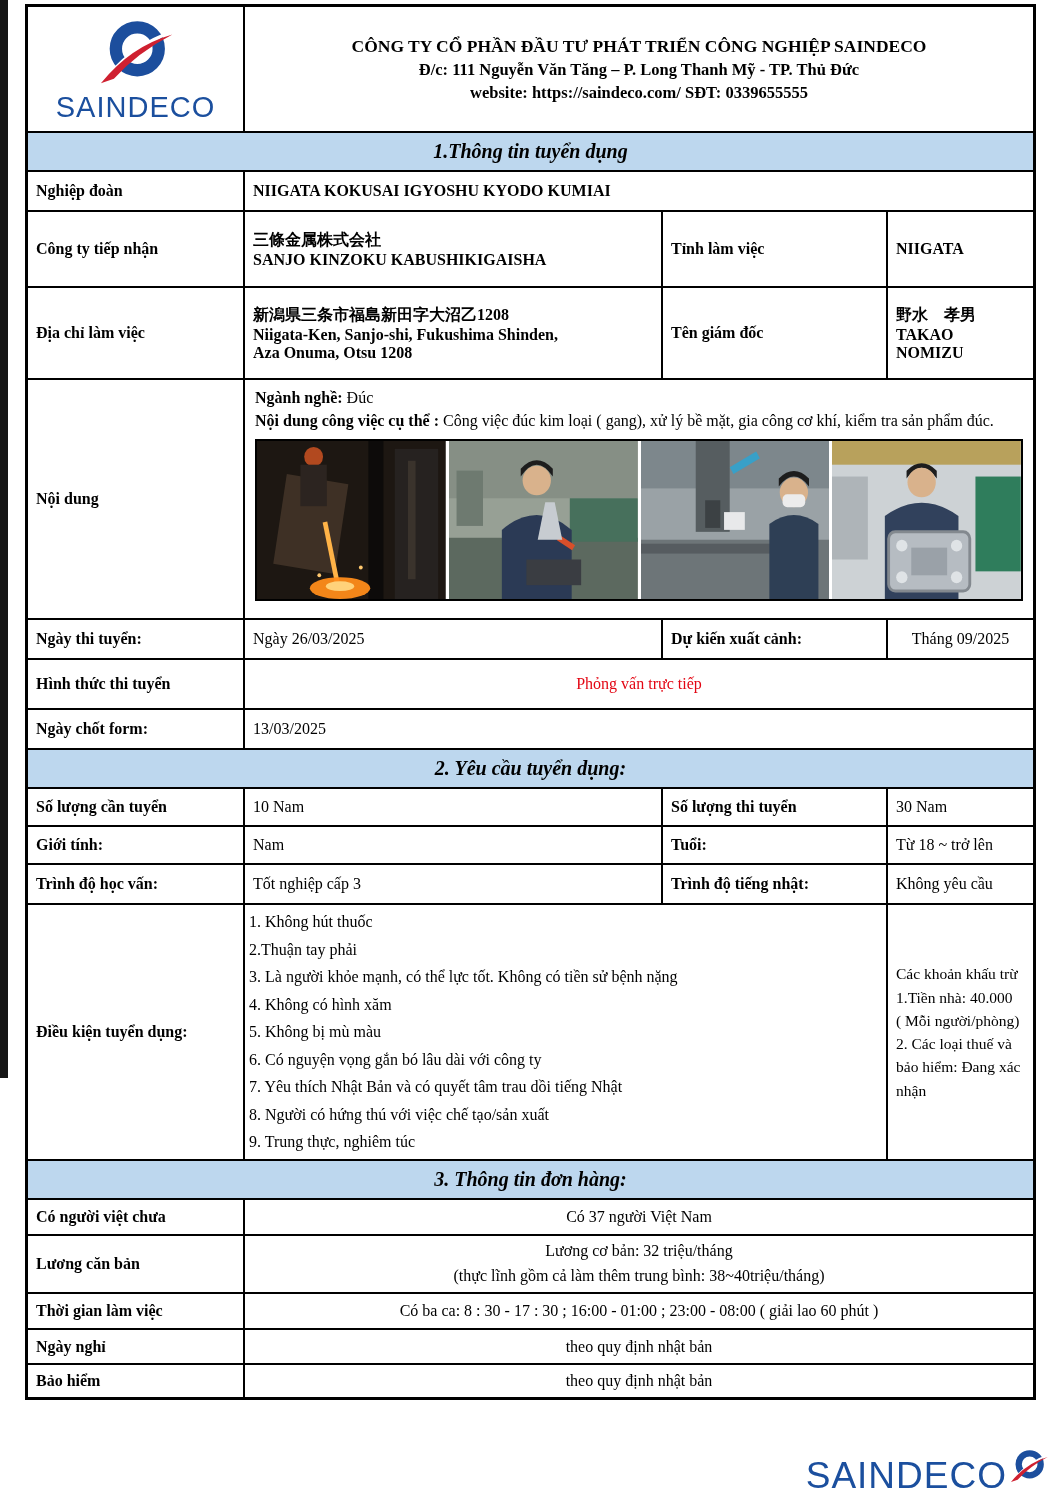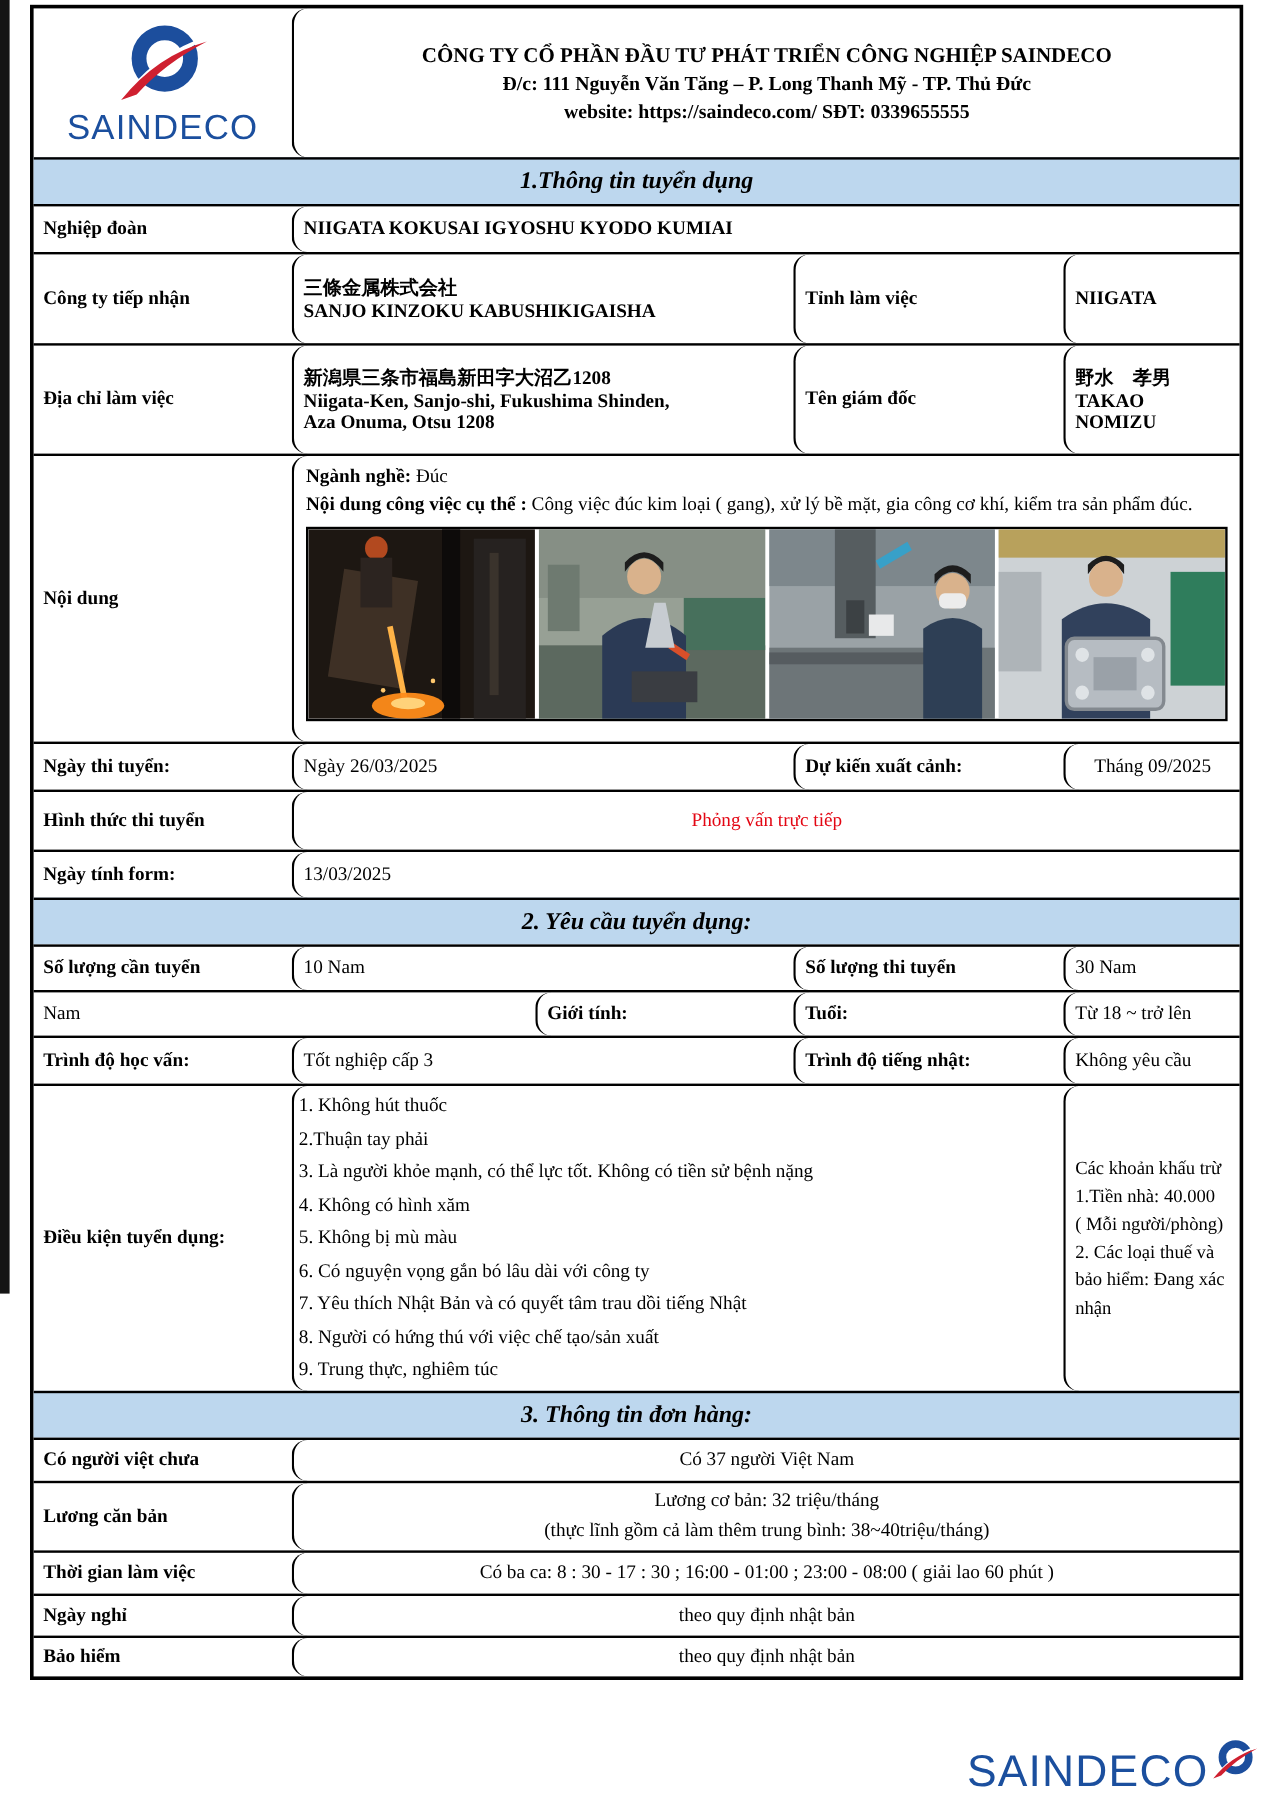--- a/index.html
+++ b/index.html
@@ -5,21 +5,21 @@
   * { margin:0; padding:0; box-sizing:border-box; }
   html,body { background:#fff; }
   body {
     width:1061px; height:1500px; position:relative; overflow:hidden;
     font-family:"Liberation Serif","DejaVu Serif",serif; color:#000; font-size:16px;
   }
   .scan-strip { position:absolute; left:0; top:0; width:8px; height:1078px; background:#151515; }
   .tbl { position:absolute; left:25px; top:4px; width:1011px; border:3px solid #000; background:#fff; }
   .row { display:flex; width:100%; border-top:2px solid #000; align-items:stretch; }
   .row:first-child { border-top:none; }
-  .cell { padding:4px 8px; display:flex; flex-direction:column; justify-content:center;border-radius:13px; }
+  .cell { padding:4px 8px; display:flex; flex-direction:column; justify-content:center; }
   .cell + .cell { border-left:2px solid #000; }
   .c1 { width:215px; flex:none; }
   .c2 { width:418px; flex:none; }
   .c3 { width:225px; flex:none; }
   .c4 { flex:1; }
   .span234 { flex:1; }
   .span23 { width:643px; flex:none; }
   .lbl { font-weight:bold; }
   .bold { font-weight:bold; }
   .center { text-align:center; align-items:center; }
@@ -188,38 +188,38 @@
       <div class="cell c3 lbl">Dự kiến xuất cảnh:</div>
       <div class="cell c4 center">Tháng 09/2025</div>
     </div>
 
     <div class="row" style="height:50px">
       <div class="cell c1 lbl">Hình thức thi tuyển</div>
       <div class="cell span234 center red-text">Phỏng vấn trực tiếp</div>
     </div>
 
     <div class="row" style="height:40px">
-      <div class="cell c1 lbl">Ngày tính form:</div>
+      <div class="cell c1 lbl">Ngày chốt form:</div>
       <div class="cell span234">13/03/2025</div>
     </div>
 
     <div class="row band">
       <span>2. Yêu cầu tuyển dụng:</span>
     </div>
 
     <div class="row" style="height:38px">
       <div class="cell c1 lbl">Số lượng cần tuyển</div>
       <div class="cell c2">10 Nam</div>
       <div class="cell c3 lbl">Số lượng thi tuyển</div>
       <div class="cell c4">30 Nam</div>
     </div>
 
     <div class="row" style="height:38px">
+      <div class="cell c1 lbl">Giới tính:</div>
       <div class="cell c2">Nam</div>
-      <div class="cell c1 lbl">Giới tính:</div>
       <div class="cell c3 lbl">Tuổi:</div>
       <div class="cell c4">Từ 18 ~ trở lên</div>
     </div>
 
     <div class="row" style="height:40px">
       <div class="cell c1 lbl">Trình độ học vấn:</div>
       <div class="cell c2">Tốt nghiệp cấp 3</div>
       <div class="cell c3 lbl">Trình độ tiếng nhật:</div>
       <div class="cell c4">Không yêu cầu</div>
     </div>

